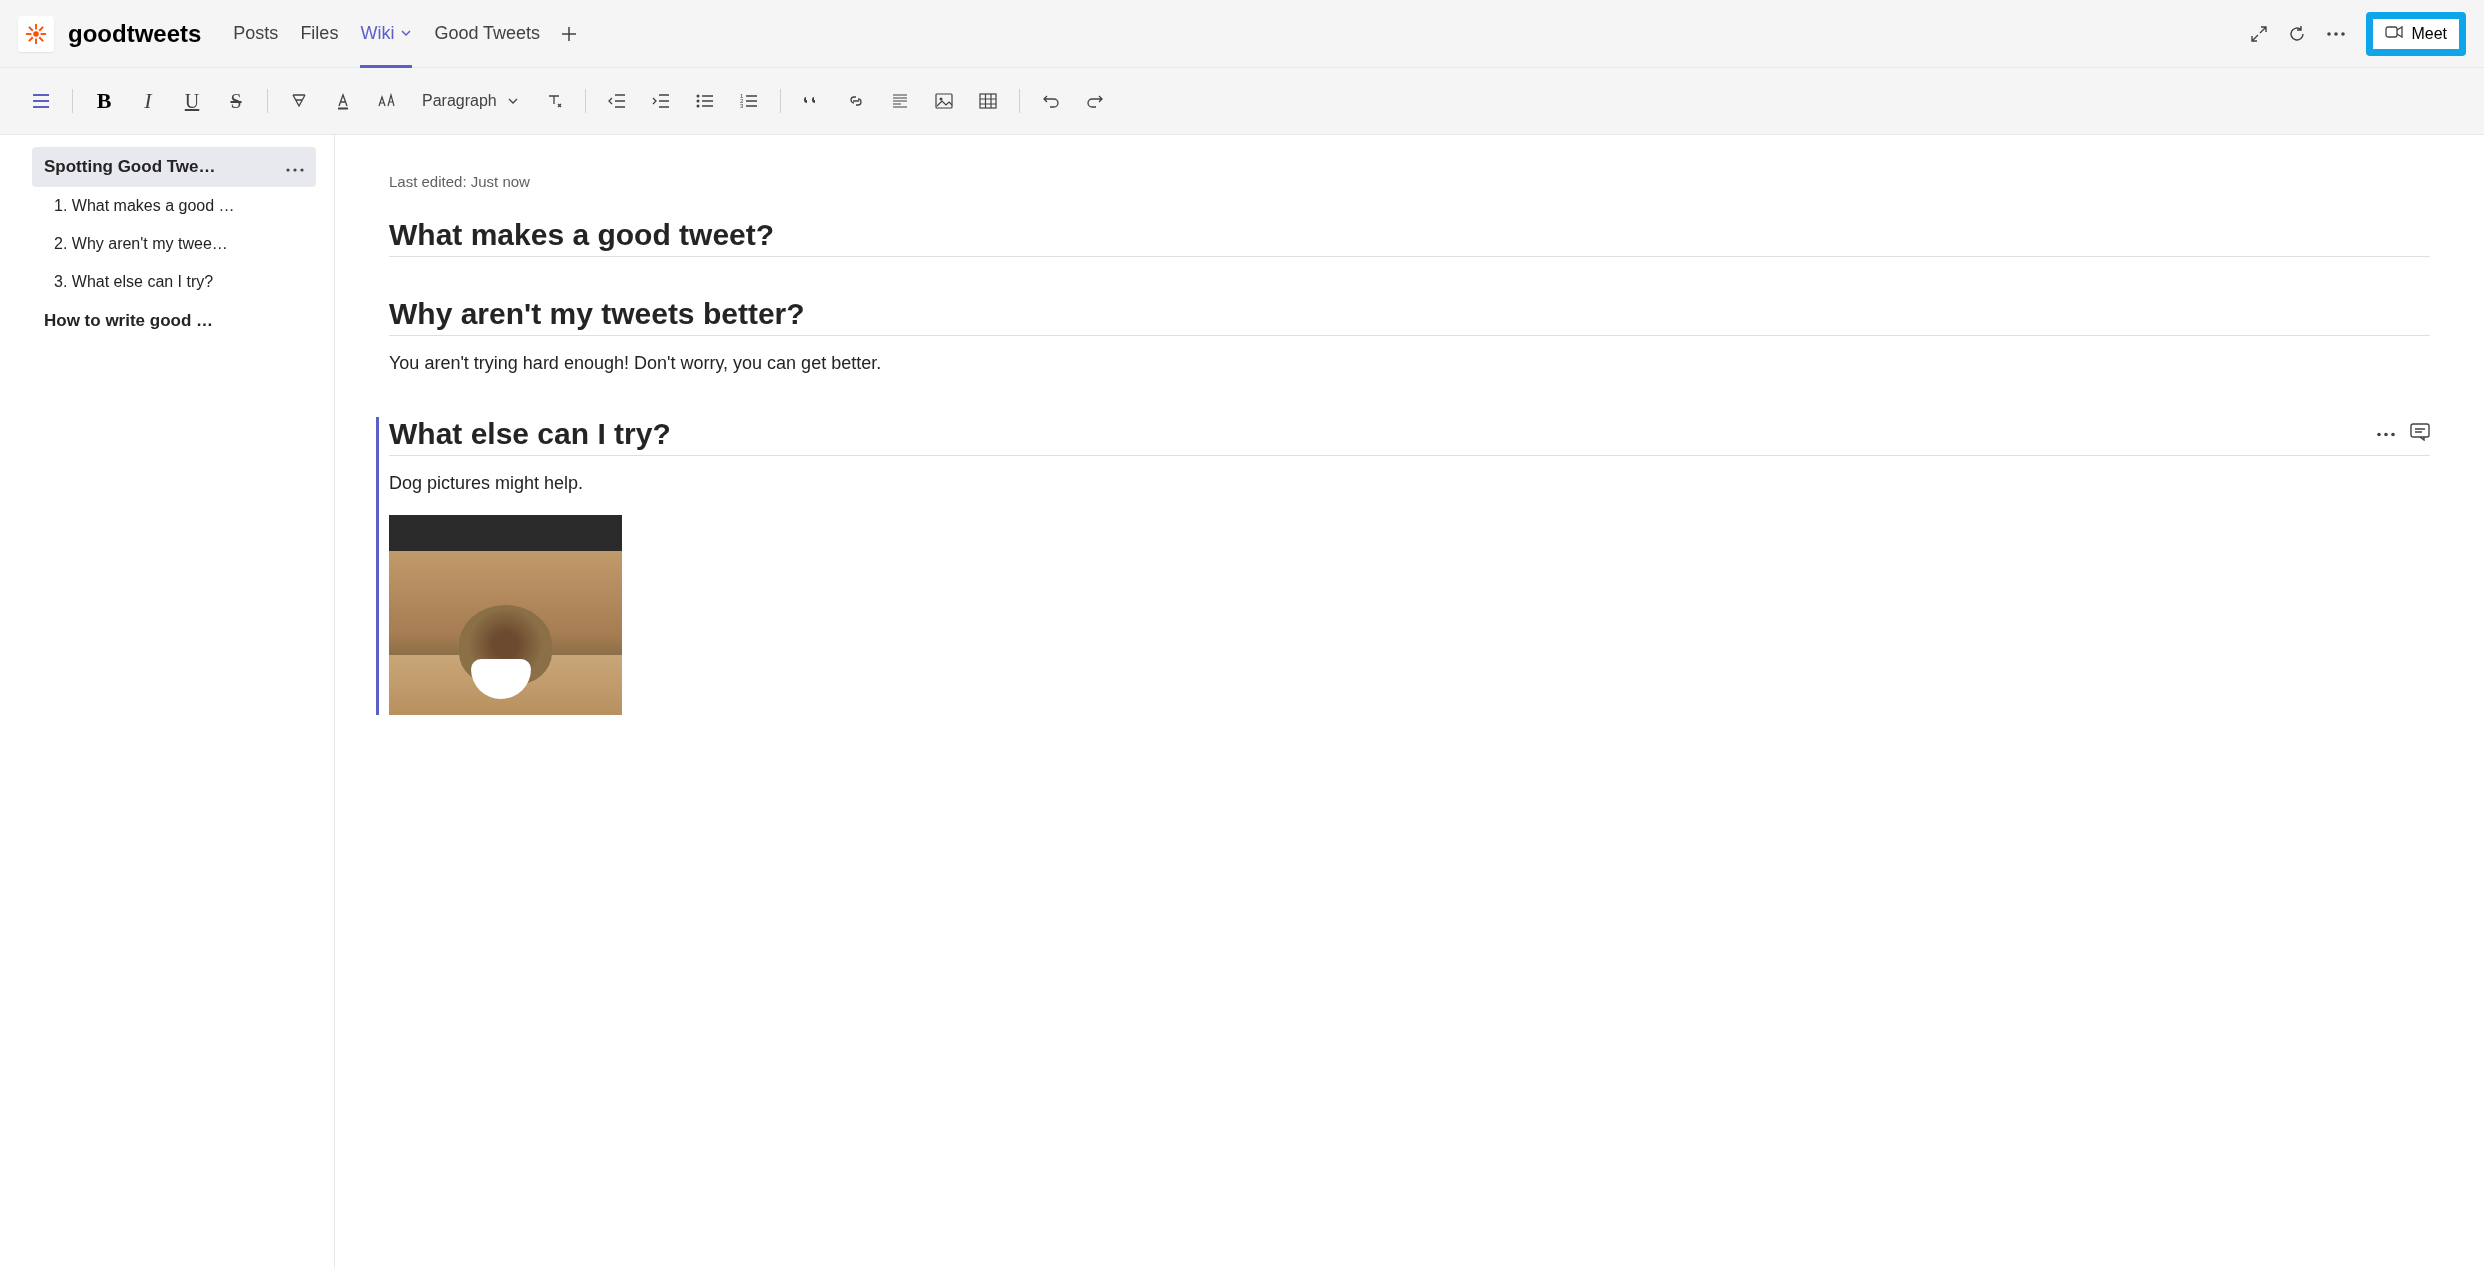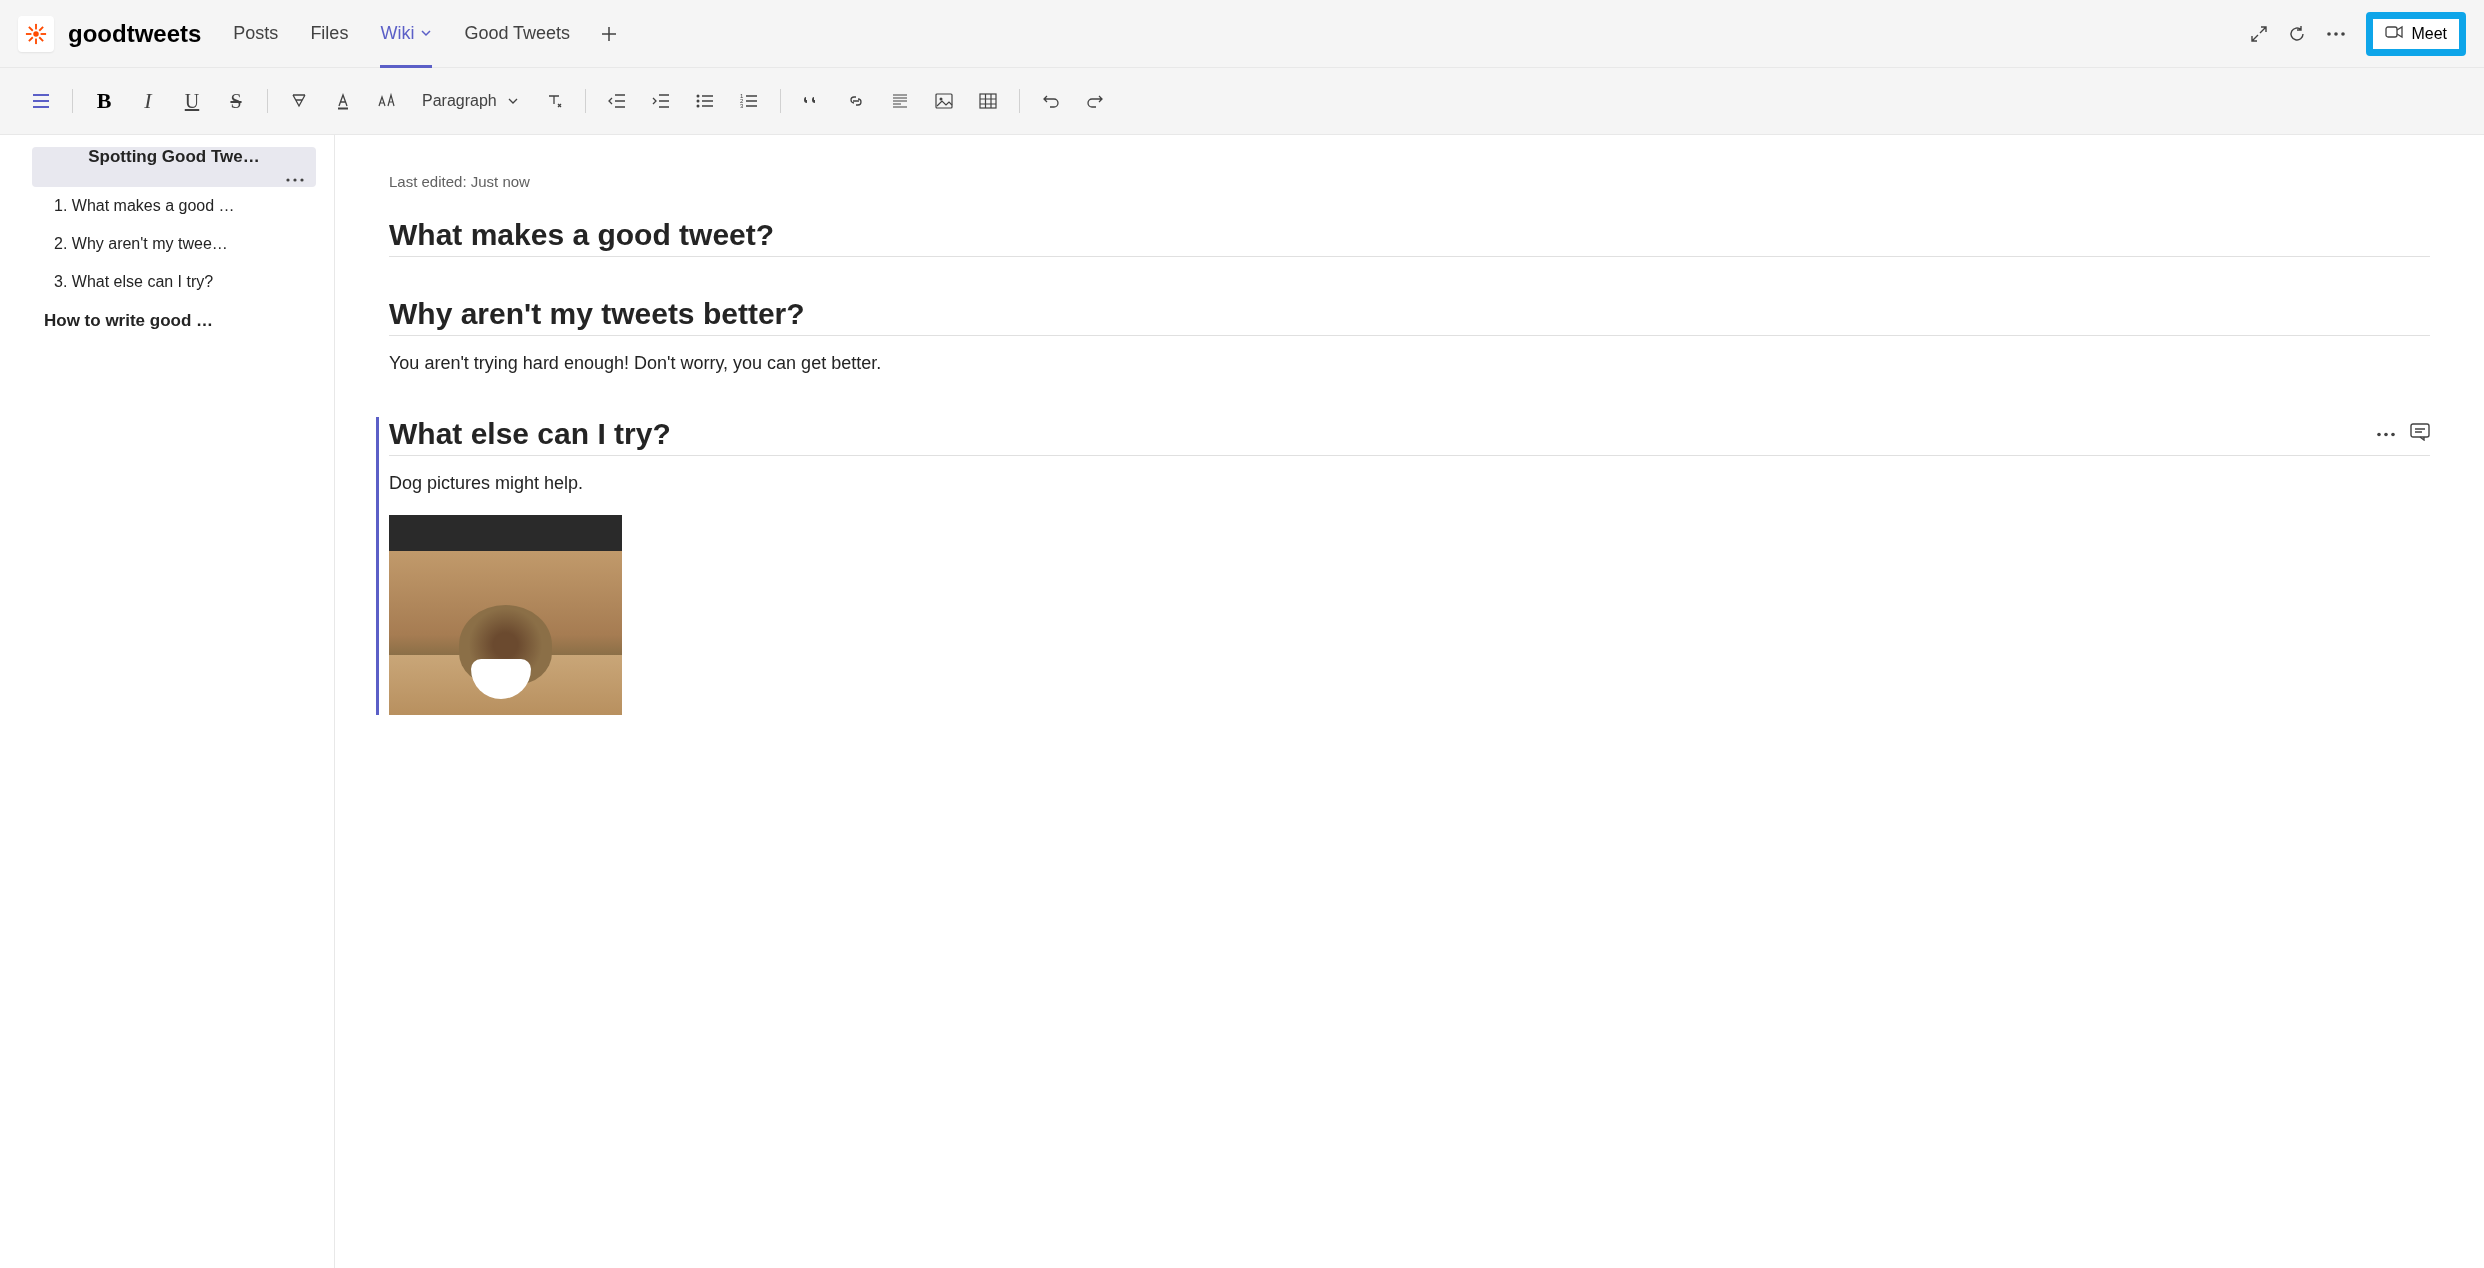--- a/index.html
+++ b/index.html
@@ -1,21 +1,21 @@
 <!DOCTYPE html>
 <html><head>
 <meta charset="utf-8">
 <style>
 * { box-sizing: border-box; margin: 0; padding: 0; }
 body { font-family: "Segoe UI", -apple-system, sans-serif; background: #f5f5f5; color: #242424; overflow: hidden; }
 
 .header { display: flex; align-items: center; height: 68px; padding: 0 18px; border-bottom: 1px solid #e8e8e8; background: #f5f5f5; }
 .app-logo { width: 36px; height: 36px; background: #fff; border-radius: 4px; display: flex; align-items: center; justify-content: center; margin-right: 14px; box-shadow: 0 1px 2px rgba(0,0,0,0.08); }
 .channel-name { font-size: 24px; font-weight: 700; margin-right: 22px; color: #000; }
-.tabs { display: flex; gap: 12px; flex: 1; align-items: center; }
+.tabs { display: flex; gap: 2px; flex: 1; align-items: center; }
 .tab { padding: 0 10px; height: 68px; display: flex; align-items: center; font-size: 18px; color: #424242; cursor: pointer; position: relative; }
 .tab.active { color: #5b5fc7; }
 .tab.active::after { content:""; position: absolute; bottom: 0; left: 10px; right: 10px; height: 3px; background: #5b5fc7; }
 .tab .chev { margin-left: 6px; }
 .tab-add { width: 34px; display:flex; align-items:center; justify-content:center; font-size: 22px; color: #424242; cursor:pointer; }
 .header-right { display: flex; align-items: center; gap: 20px; }
 .hbtn { cursor: pointer; color: #424242; display:flex; align-items:center; }
 .meet-btn { display: flex; align-items:flex-start; gap:8px; border: 7px solid #0ea5e9; background:#fff; padding: 6px 12px; border-radius: 4px; font-size: 16px; cursor:pointer; }
 
 .toolbar { display:flex; align-items:center; height: 67px; padding: 0 20px; gap: 2px; background: #f5f5f5; border-bottom: 1px solid #e8e8e8; }
@@ -23,21 +23,21 @@
 .tbtn.bold { font-weight: 800; font-family: "Times New Roman", serif; font-size: 22px; color:#000; }
 .tbtn.ital { font-style: italic; font-family: "Times New Roman", serif; font-size: 22px; }
 .tbtn.und { text-decoration: underline; font-family: "Times New Roman", serif; font-size: 20px; }
 .tbtn.strike { text-decoration: line-through; font-family: "Times New Roman", serif; font-size: 20px; }
 .tsep { width:1px; height: 24px; background: #d1d1d1; margin: 0 8px; }
 .para-dd { display:flex; align-items:center; gap:10px; font-size: 16px; color:#424242; padding: 0 12px; cursor:pointer; }
 
 .main { display:flex; height: calc(100vh - 135px); }
 .sidebar { width: 335px; border-right: 1px solid #e8e8e8; padding: 12px 18px 12px 32px; background:#fff; }
 .page-item { display:flex; align-items:center; height: 40px; padding: 0 12px; border-radius: 4px; cursor:pointer; font-size: 17px; font-weight: 600; color:#242424; }
-.page-item.active { background: #e8e8ef; flex-direction: column; }
+.page-item.active { background: #e8e8ef; }
 .page-item .more { margin-left: auto; color:#424242; visibility: hidden; }
 .page-item:hover .more, .page-item.active .more { visibility: visible; }
 .sub-item { padding: 10px 12px 10px 22px; font-size: 16px; color:#242424; cursor:pointer; }
 
 .content { flex:1; background:#fff; overflow-y:auto; padding: 36px 54px; }
 .doc-title { font-size: 28px; font-weight: 700; color:#242424; }
 .doc-meta { font-size: 15px; color: #616161; margin-top: 2px; margin-bottom: 28px; }
 .section { margin-bottom: 40px; position: relative; }
 .section.selected { border-left: 3px solid #5b5fc7; padding-left: 10px; margin-left: -13px; }
 .sec-head { display:flex; align-items:center; border-bottom: 1px solid #e0e0e0; padding-bottom: 4px; margin-bottom: 14px; }

